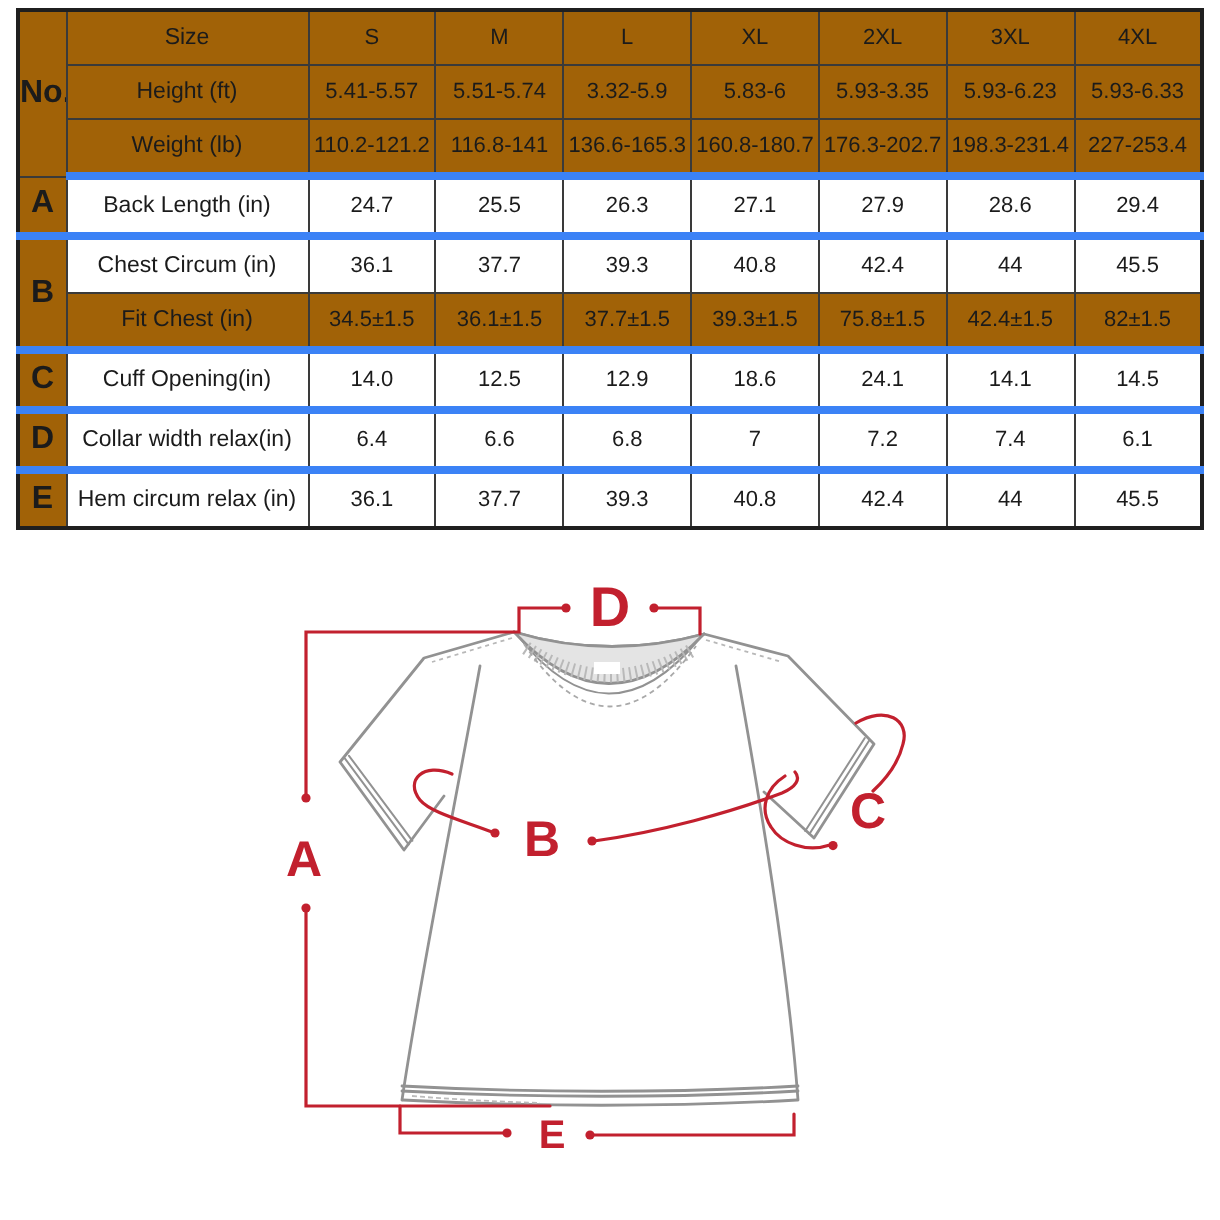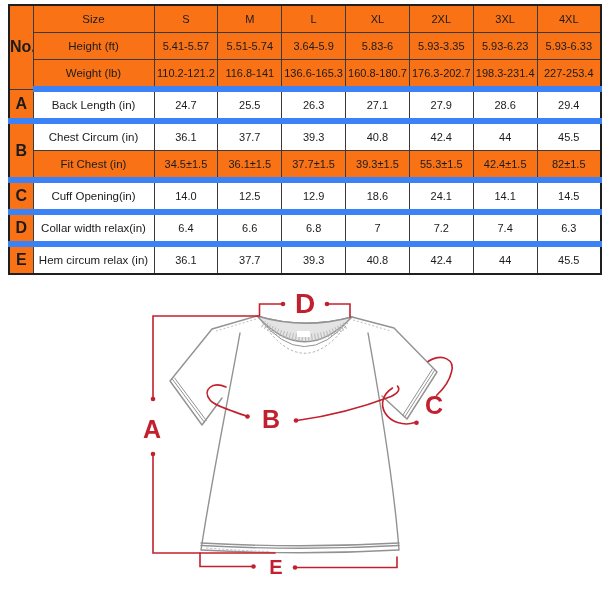--- a/index.html
+++ b/index.html
@@ -12,22 +12,22 @@
   table.size-chart{
     border-collapse:collapse;table-layout:fixed;width:594px;
     border:2px solid #1f1f1f;
   }
   .size-chart td{
     border:1px solid #3a3a3a;height:26px;text-align:center;vertical-align:middle;
     font-size:11px;color:#1b1b1b;padding:0;white-space:nowrap;overflow:hidden;
   }
   .size-chart td.label{font-size:11.5px;}
   .size-chart td.letter{font-weight:bold;font-size:16px;}
-  .size-chart tr.grp > td, .size-chart td.grp{border-bottom:6px solid #3b82f6;margin-top:40px;}
-  .cyan{background:#f97316;}
+  .size-chart tr.grp > td, .size-chart td.grp{border-bottom:4px solid #3b82f6;margin-top:40px;}
+  .cyan{background:#a16207;}
   
   .diagram{position:absolute;left:0;top:280px;}
   .marker-text{
     font-family:"Liberation Sans",sans-serif;font-weight:bold;fill:#c2202e;
   }
 </style>
 </head>
 <body>
 
 <div class="screen">
@@ -54,21 +54,21 @@
           <td class="cyan">L</td>
           <td class="cyan">XL</td>
           <td class="cyan">2XL</td>
           <td class="cyan">3XL</td>
           <td class="cyan">4XL</td>
         </tr>
         <tr>
           <td class="cyan label">Height (ft)</td>
           <td class="cyan">5.41-5.57</td>
           <td class="cyan">5.51-5.74</td>
-          <td class="cyan">3.64-5.9</td>
+          <td class="cyan">3.32-5.9</td>
           <td class="cyan">5.83-6</td>
           <td class="cyan">5.93-3.35</td>
           <td class="cyan">5.93-6.23</td>
           <td class="cyan">5.93-6.33</td>
         </tr>
         <tr class="grp">
           <td class="cyan label">Weight (lb)</td>
           <td class="cyan">110.2-121.2</td>
           <td class="cyan">116.8-141</td>
           <td class="cyan">136.6-165.3</td>
@@ -98,21 +98,21 @@
           <td>42.4</td>
           <td>44</td>
           <td>45.5</td>
         </tr>
         <tr class="grp">
           <td class="cyan label">Fit Chest (in)</td>
           <td class="cyan">34.5±1.5</td>
           <td class="cyan">36.1±1.5</td>
           <td class="cyan">37.7±1.5</td>
           <td class="cyan">39.3±1.5</td>
-          <td class="cyan">55.3±1.5</td>
+          <td class="cyan">75.8±1.5</td>
           <td class="cyan">42.4±1.5</td>
           <td class="cyan">82±1.5</td>
         </tr>
         <tr class="grp">
           <td class="cyan letter">C</td>
           <td class="label">Cuff Opening(in)</td>
           <td>14.0</td>
           <td>12.5</td>
           <td>12.9</td>
           <td>18.6</td>
@@ -122,21 +122,21 @@
         </tr>
         <tr class="grp">
           <td class="cyan letter">D</td>
           <td class="label">Collar width relax(in)</td>
           <td>6.4</td>
           <td>6.6</td>
           <td>6.8</td>
           <td>7</td>
           <td>7.2</td>
           <td>7.4</td>
-          <td>6.3</td>
+          <td>6.1</td>
         </tr>
         <tr>
           <td class="cyan letter">E</td>
           <td class="label">Hem circum relax (in)</td>
           <td>36.1</td>
           <td>37.7</td>
           <td>39.3</td>
           <td>40.8</td>
           <td>42.4</td>
           <td>44</td>

